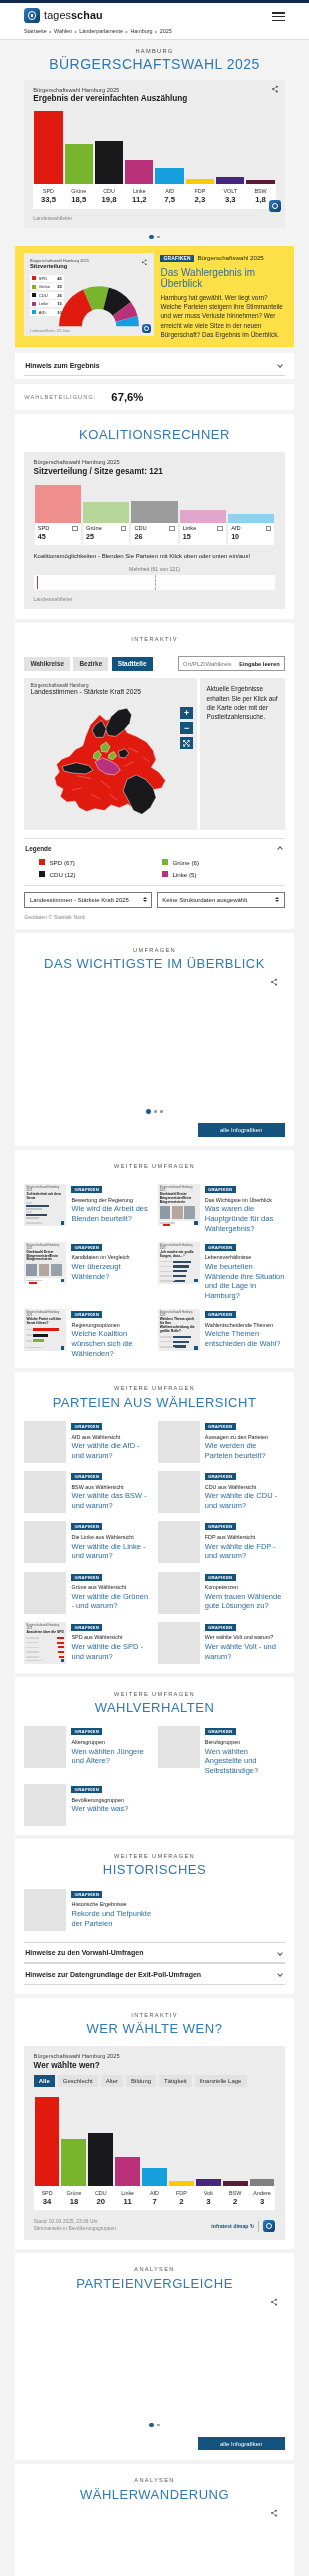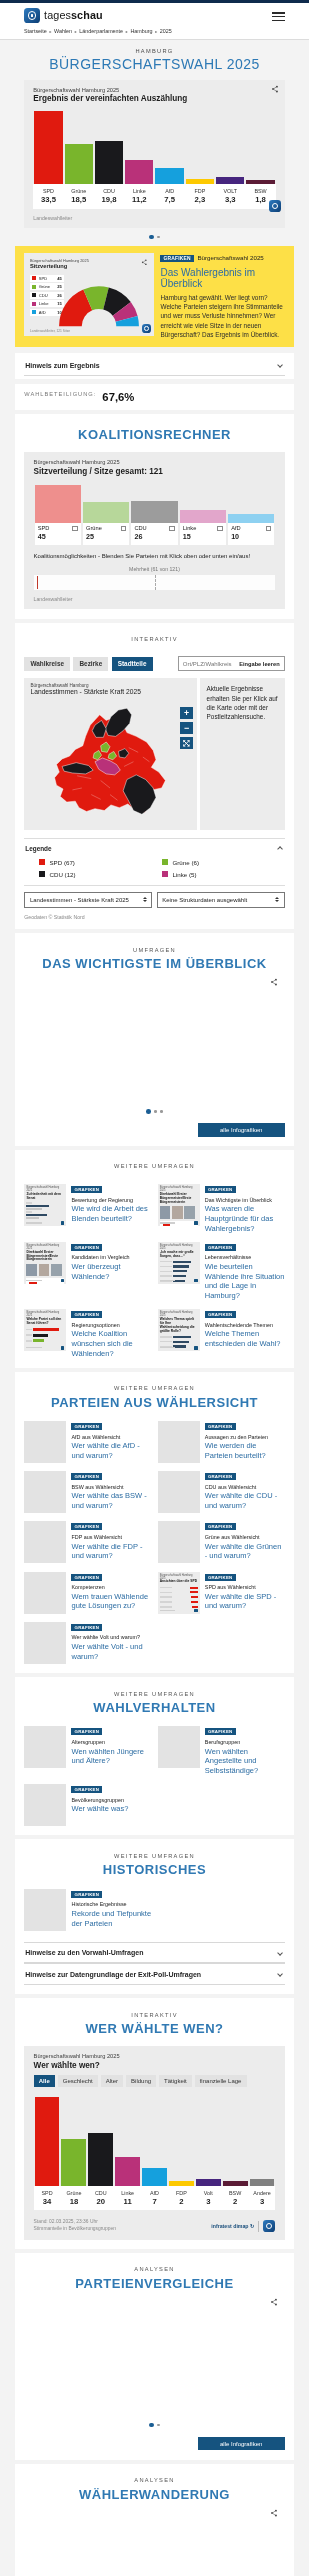--- a/index.html
+++ b/index.html
@@ -17,21 +17,21 @@
   .burger span{display:block;height:1.5px;background:#2a2a2a;margin:2.1px 0}
   .breadcrumb{padding:3.1px 24px 4.6px;font-size:5.4px;color:#333;background:#fff;border-bottom:0.5px solid #dcdcdc}
   .breadcrumb .sep{color:#666;margin:0 2.6px;font-size:4.1px;vertical-align:0.5px}
   .page-head{padding:7.7px 0 8.2px;text-align:center}
   .kicker{font-size:5.7px;letter-spacing:1.3px;color:#4c4c4c}
   .page-head h1{font-size:14px;color:#2d79b5;font-weight:normal;letter-spacing:0.5px;margin-top:2.1px}
   
   .sec{background:#fff;margin:4.1px 15px 0;padding:0 9.3px 9.3px;position:relative}
   .sec-head{text-align:center;padding:13.4px 0 10.3px}
   .sec-head .kicker{display:block;margin-bottom:3.6px;color:#555}
-  .sec-head h2{font-size:13px;color:#3079b3;font-weight:bold;letter-spacing:0.5px}
+  .sec-head h2{font-size:13px;color:#3079b3;font-weight:normal;letter-spacing:0.5px}
   .gcard{background:#ececec;padding:6.7px 9.3px 7.2px;position:relative}
   .chart-kicker{font-size:5.7px;color:#3c3c3c}
   .chart-title{font-size:8.2px;font-weight:bold;margin:1.5px 0 8.2px}
   .src{font-size:5.2px;color:#8a8a8a;margin-top:6.2px}
   .share{position:absolute;top:5.2px;right:6.2px;cursor:pointer}
   .bars-row{display:flex;align-items:flex-end}
   .bcol{flex:1;padding:0 1px;display:flex;align-items:flex-end}
   .bar{width:100%}
   .labels-row{display:flex;background:#fff;padding:3.6px 0 4.1px}
   .lcol{flex:1;text-align:center}
@@ -61,21 +61,21 @@
   .htitle{font-size:10px;color:#2d6da3;font-weight:normal;margin:4.6px 0 4.1px}
   .htext{font-size:6.4px;color:#2c2c2c;line-height:1.45}
   
   .acc-sec{background:#fff;margin:5.2px 15px 0;padding:3.1px 9.3px}
   .acc-row{display:flex;justify-content:space-between;align-items:center;border-top:0.5px solid #d8d8d8;padding:6.2px 1px;font-size:7px;font-weight:bold;color:#1f1f1f;cursor:pointer}
   .acc-row:first-child{border-top:none}
   .acc-wrap{border-top:0.5px solid #d8d8d8;border-bottom:0.5px solid #d8d8d8}
   .chev{width:4.1px;height:4.1px;border-right:0.8px solid #555;border-bottom:0.8px solid #555;transform:rotate(45deg);margin-right:2.1px}
   .chev.up{transform:rotate(-135deg)}
   
-  .turnout{background:#fff;margin:5.2px 15px 0;padding:6.7px 9.3px;display:flex;align-items:flex-start;gap:6px}
+  .turnout{background:#fff;margin:5.2px 15px 0;padding:6.7px 9.3px;display:flex;align-items:center;gap:15px}
   .t-label{font-size:5.7px;letter-spacing:1px;color:#777}
   .t-val{font-size:11.3px;font-weight:bold;color:#111}
   
   .krow1{display:flex;justify-content:space-between;align-items:center;background:#fff;padding:2.6px 3.1px 1px;font-size:5.7px;color:#222}
   .kbox{width:5.7px;height:5.7px;border:0.5px solid #8a8a8a;background:#fff;cursor:pointer}
   .kval{background:#fff;font-size:7.2px;font-weight:bold;padding:0 3.1px 3.6px}
   .khint{font-size:6px;color:#222;margin-top:8.2px}
   .kmaj{font-size:5.2px;color:#777;text-align:center;margin-top:7.2px}
   .kmbar{height:14.4px;background:#fdfdfd;position:relative;margin-top:3.1px}
   .kmbar .tick{position:absolute;left:3.1px;top:1px;bottom:1px;width:1.5px;background:#c0392b}
@@ -678,20 +678,24 @@
       <article class="teaser">
         <div class="thumb"></div>
         <div class="tcontent"><span class="badge" style="font-size: 4.4px;">GRAFIKEN</span><div class="tkick">BSW aus Wählersicht</div><h3 class="ttitle">Wer wählte das BSW - und warum?</h3></div>
       </article>
       <article class="teaser">
         <div class="thumb"></div>
         <div class="tcontent"><span class="badge" style="font-size: 4.4px;">GRAFIKEN</span><div class="tkick">CDU aus Wählersicht</div><h3 class="ttitle">Wer wählte die CDU - und warum?</h3></div>
       </article>
       <article class="teaser">
         <div class="thumb"></div>
+        <div class="tcontent"><span class="badge" style="font-size: 4.4px;">GRAFIKEN</span><div class="tkick">Die Linke aus Wählersicht</div><h3 class="ttitle">Wer wählte die Linke - und warum?</h3></div>
+      </article>
+      <article class="teaser">
+        <div class="thumb"></div>
         <div class="tcontent"><span class="badge" style="font-size: 4.4px;">GRAFIKEN</span><div class="tkick">FDP aus Wählersicht</div><h3 class="ttitle">Wer wählte die FDP - und warum?</h3></div>
       </article>
       <article class="teaser">
         <div class="thumb"></div>
         <div class="tcontent"><span class="badge" style="font-size: 4.4px;">GRAFIKEN</span><div class="tkick">Grüne aus Wählersicht</div><h3 class="ttitle">Wer wählte die Grünen - und warum?</h3></div>
       </article>
       <article class="teaser">
         <div class="thumb"></div>
         <div class="tcontent"><span class="badge" style="font-size: 4.4px;">GRAFIKEN</span><div class="tkick">Kompetenzen</div><h3 class="ttitle">Wem trauen Wählende gute Lösungen zu?</h3></div>
       </article>

